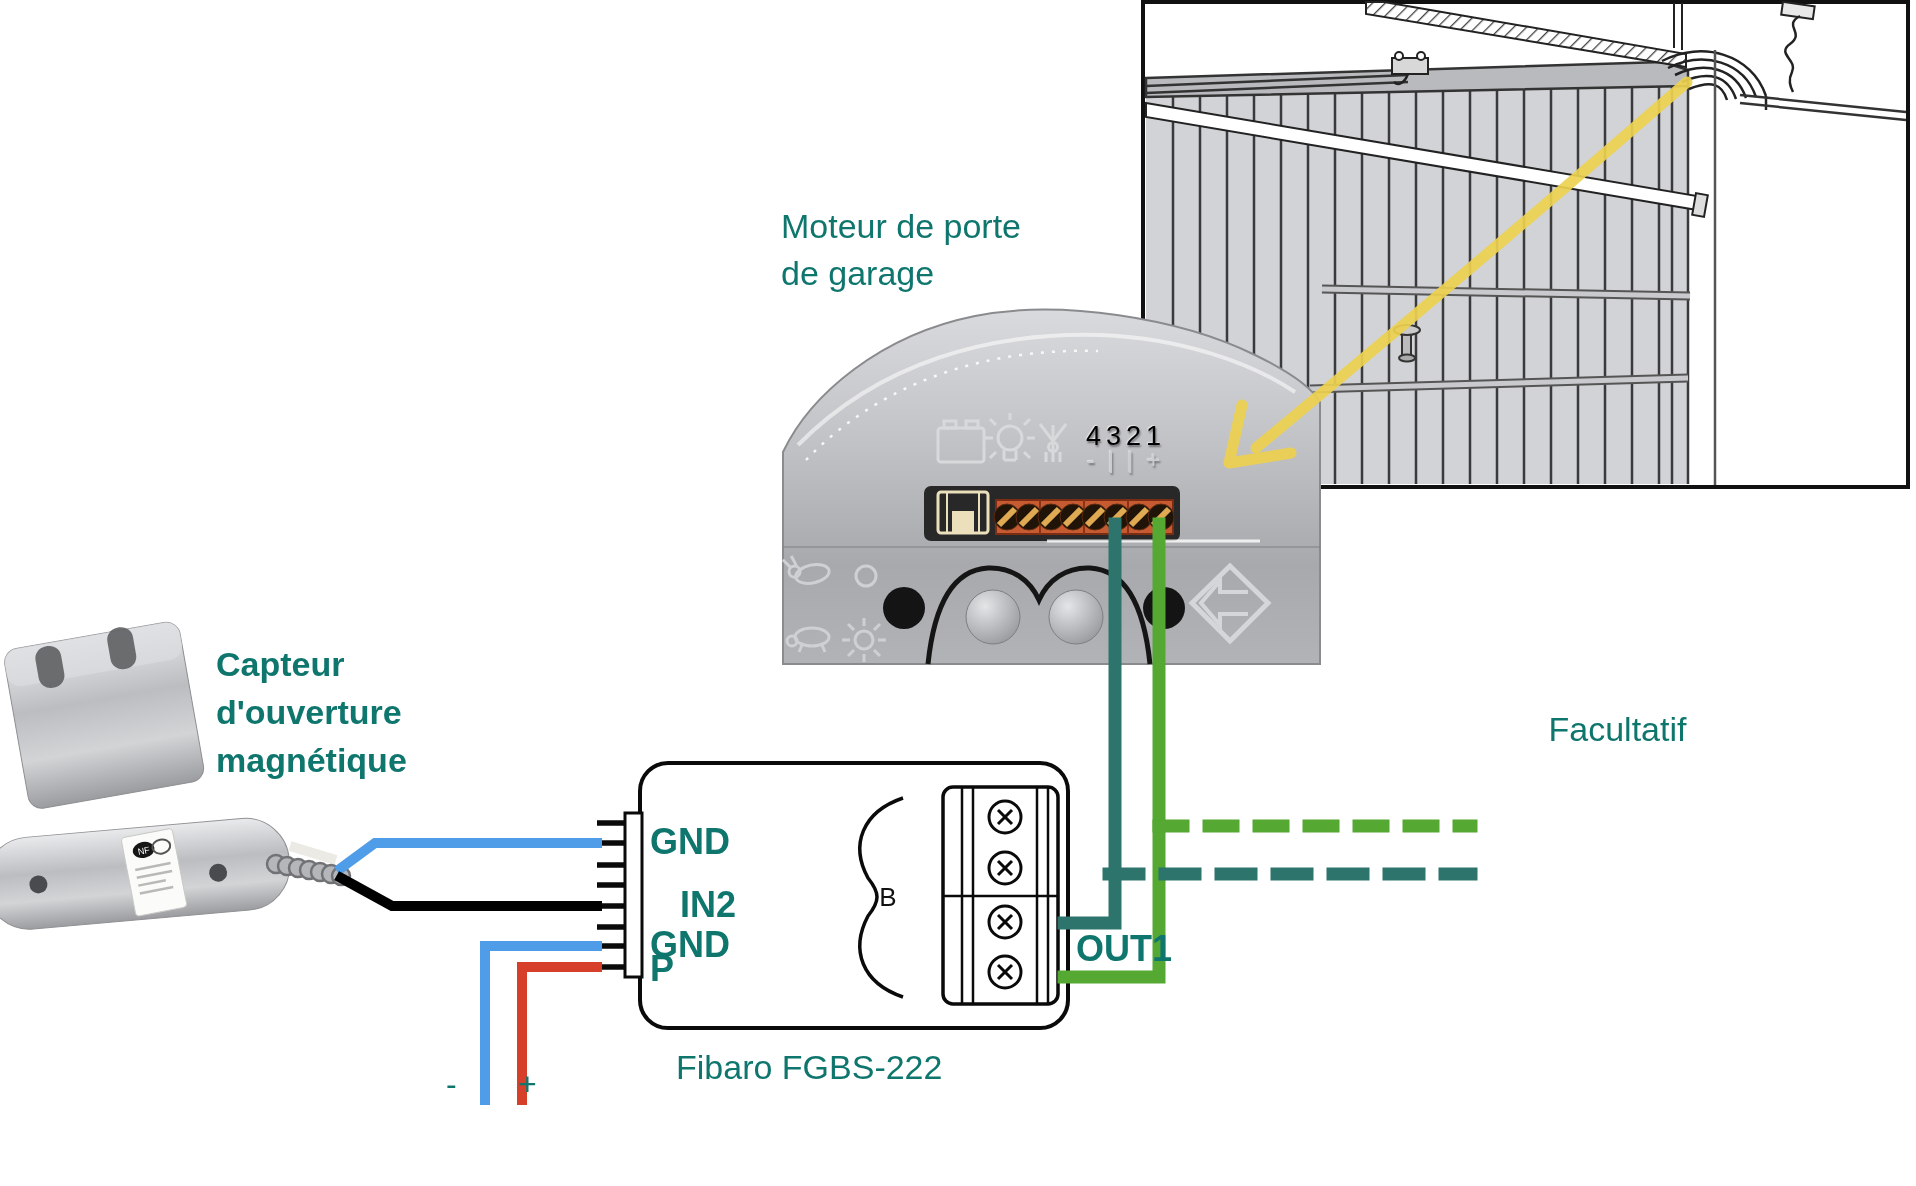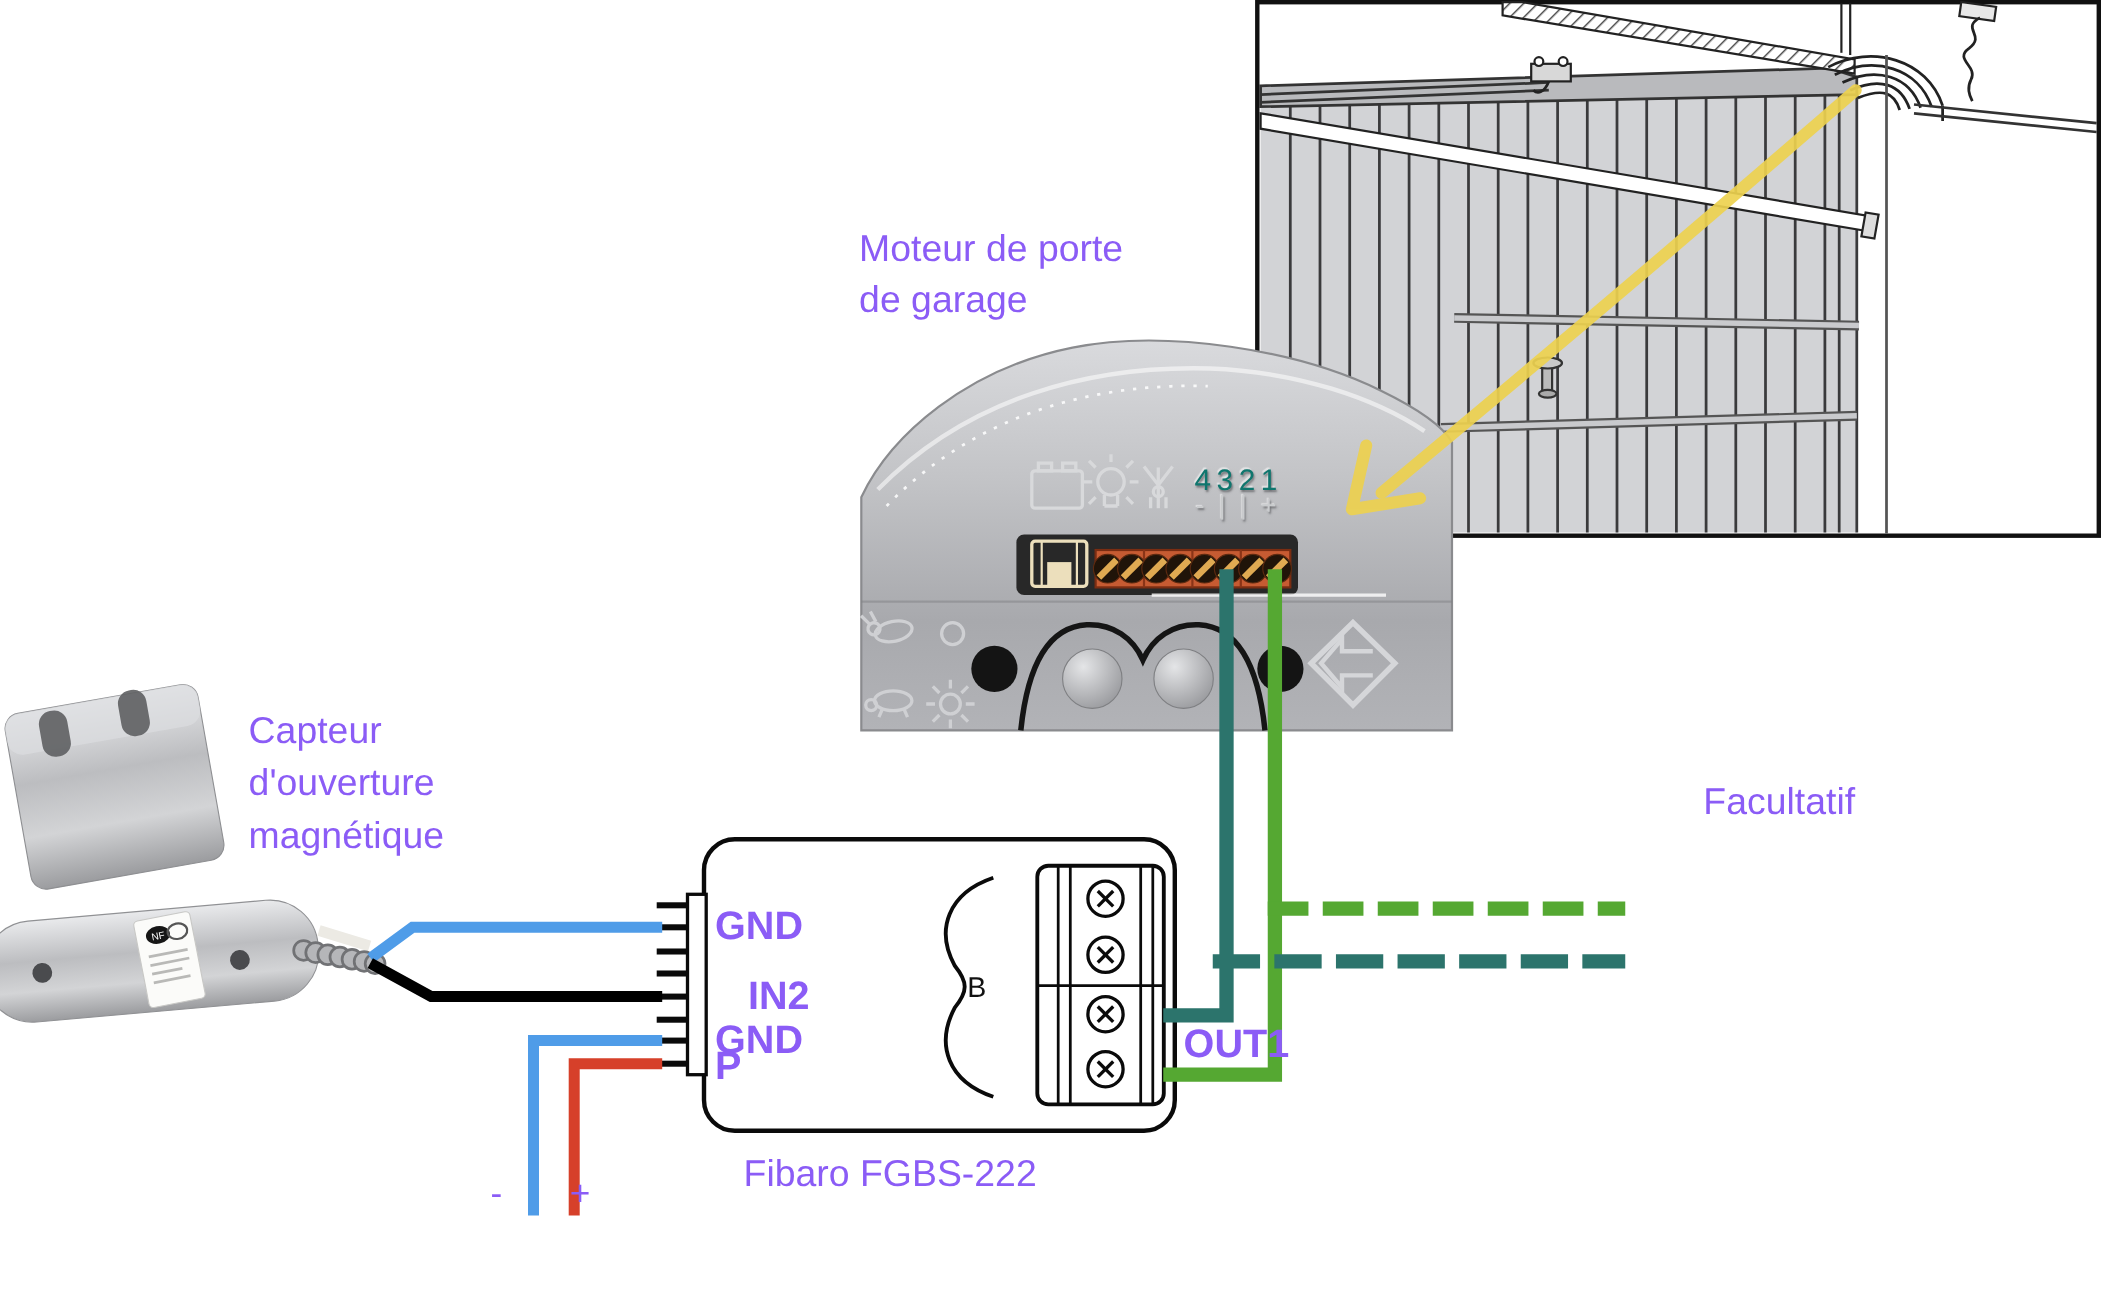--- a/index.html
+++ b/index.html
@@ -1,38 +1,38 @@
 <!DOCTYPE html>
 <html><head>
 <meta charset="utf-8">
 <style>
   html,body{margin:0;padding:0;background:#fff;}
   #stage{position:relative;width:1916px;height:1186px;background:#ffffff;overflow:hidden;
          font-family:"Liberation Sans", sans-serif;color:#111;}
   #art{position:absolute;left:0;top:0;}
-  .lbl{position:absolute;white-space:pre;color:#8b5cf6;}
+  .lbl{position:absolute;white-space:pre;color:#0f766e;}
   .big{font-size:34px;line-height:47px;}
   .pin{font-size:36px;line-height:32px;font-weight:bold;}
   .center{text-align:center;}
   #motor-label{left:781px;top:203px;}
-  #sensor-label{left:226px;top:640px;line-height:48px;}
+  #sensor-label{left:216px;top:640px;line-height:48px;font-weight:bold;}
   #fibaro-label{left:676px;top:1044px;}
   #power-label{left:364px;top:1107px;width:260px;font-size:33px;line-height:35px;}
   #minus-label{left:446px;top:1066px;font-size:32px;}
   #plus-label{left:518px;top:1066px;font-size:32px;}
   #pin-gnd1{left:650px;top:826px;}
   #pin-in2{left:680px;top:889px;}
   #pin-gnd2{left:650px;top:929px;}
   #pin-p{left:650px;top:953px;}
   #out1-label{left:1076px;top:933px;}
   #facultatif-title{left:1471px;top:706px;width:293px;}
   #optional-box{position:absolute;left:1471px;top:748px;width:293px;height:200px;
     box-sizing:border-box;border:4px dashed #4a4a4a;background:#fff;}
   #optional-box .txt{margin-top:8px;font-size:34px;line-height:48px;text-align:center;}
-  #emboss-4321{left:1086px;top:421px;font-size:27px;letter-spacing:5px;color:#0f766e;
+  #emboss-4321{left:1086px;top:421px;font-size:27px;letter-spacing:5px;color:#000000;
     text-shadow:1px 2px 2px rgba(55,56,60,.6), -1px -1px 1px rgba(255,255,255,.55);}
   #emboss-pol{left:1087px;top:446px;font-size:24px;letter-spacing:13px;color:#caccce;
     text-shadow:1px 2px 2px rgba(55,56,60,.6), -1px -1px 1px rgba(255,255,255,.55);}
 </style>
 </head>
 <body>
 
 <div id="stage">
 
 <svg id="art" width="1916" height="1186" viewBox="0 0 1916 1186">

